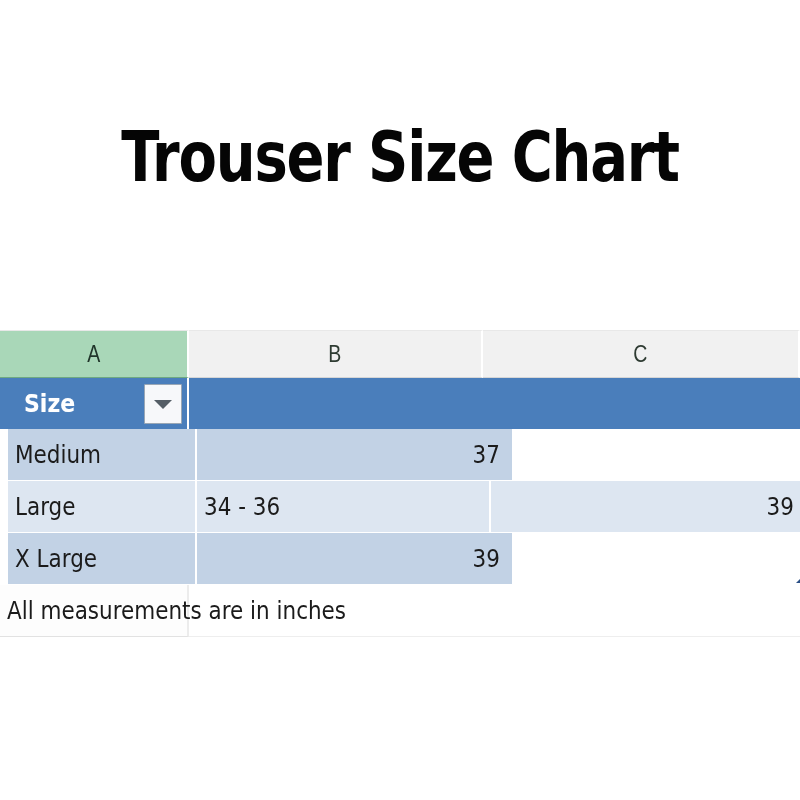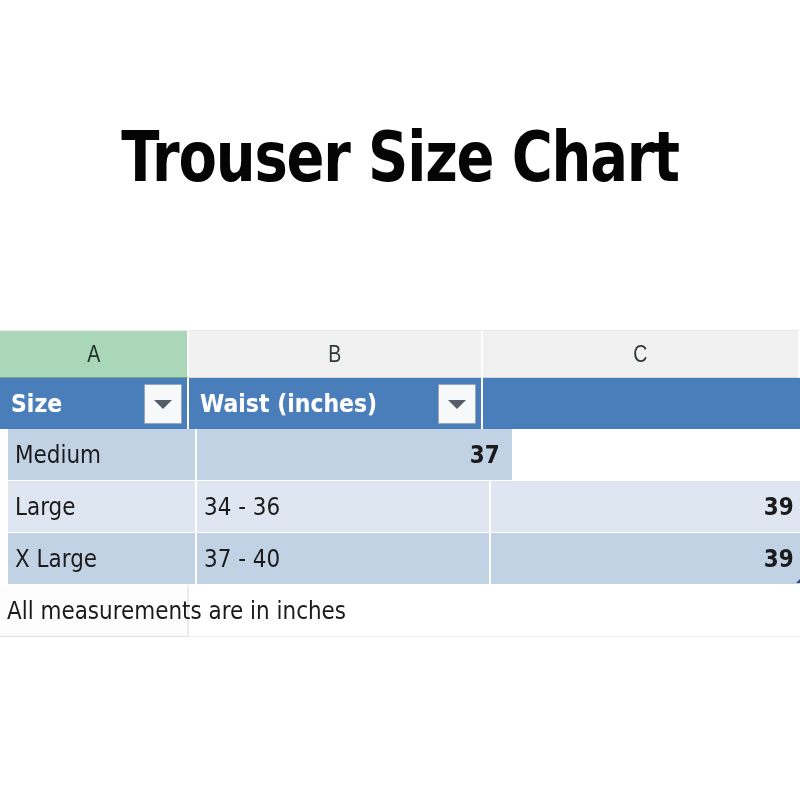--- a/index.html
+++ b/index.html
@@ -83,21 +83,21 @@
     background: #4a7ebb;
   }
   .th {
     box-sizing: border-box;
     position: relative;
     display: flex;
     align-items: center;
     height: 51px;
     background: #4a7ebb;
     border-right: 2px solid #ffffff;
-    padding-left: 11px;
+    padding-left: 24px;
   }
   .th-label {
     display: inline-block;
     font-family: "DejaVu Sans", sans-serif;
     font-weight: bold;
     font-size: 25px;
     color: #ffffff;
     white-space: nowrap;
     transform: scaleX(0.88);
     transform-origin: 0 50%;
@@ -149,21 +149,20 @@
     overflow: hidden;
   }
   .cell .txt {
     display: inline-block;
     transform: scaleX(0.86);
     transform-origin: 0 50%;
   }
   .cell.num {
     justify-content: flex-end;
     padding-right: 12px;
-    font-weight: bold;
   }
   .cell.num .txt {
     transform-origin: 100% 50%;
   }
 
   
   .resize-handle {
     position: absolute;
     right: 2px;
     bottom: 2px;
@@ -231,26 +230,20 @@
     </div>
   </div>
 
   <div class="tbl-head-row">
     <div class="th col-a">
       <span class="th-label">Size</span>
       <span class="filter-btn">
         <span class="tri"></span>
       </span>
     </div>
-    <div class="th col-b">
-      <span class="th-label">Waist (inches)</span>
-      <span class="filter-btn">
-        <span class="tri"></span>
-      </span>
-    </div>
   </div>
 
   <div class="row band-dark">
     <div class="cell col-a">
       <span class="txt">Medium</span>
     </div>
     <div class="cell col-c num">
       <span class="txt">37</span>
     </div>
   </div>
@@ -264,23 +257,20 @@
     </div>
     <div class="cell col-c num">
       <span class="txt">39</span>
     </div>
   </div>
 
   <div class="row band-dark row-last">
     <div class="cell col-a">
       <span class="txt">X Large</span>
     </div>
-    <div class="cell col-b">
-      <span class="txt">37 - 40</span>
-    </div>
     <div class="cell col-c num">
       <span class="txt">39</span>
     </div>
     <span class="resize-handle"></span>
   </div>
 
   <div class="note-row">
     <div class="note-cell">
       <span class="txt">All measurements are in inches</span>
     </div>

